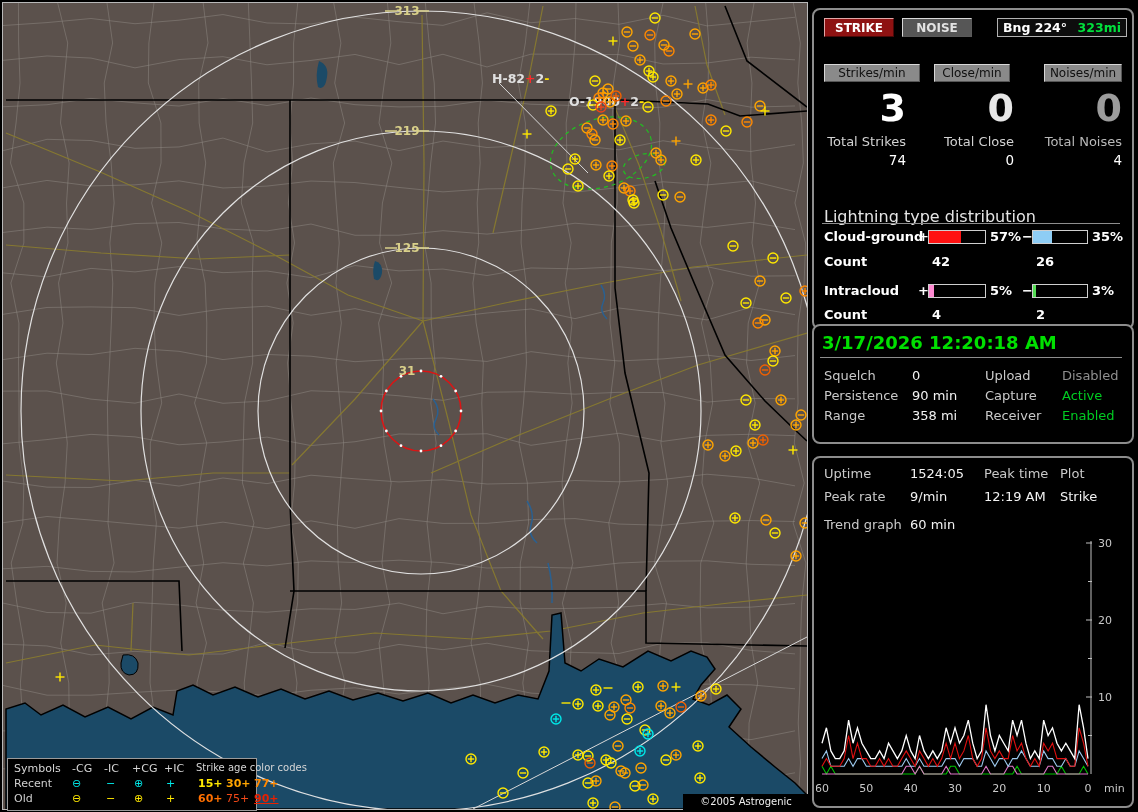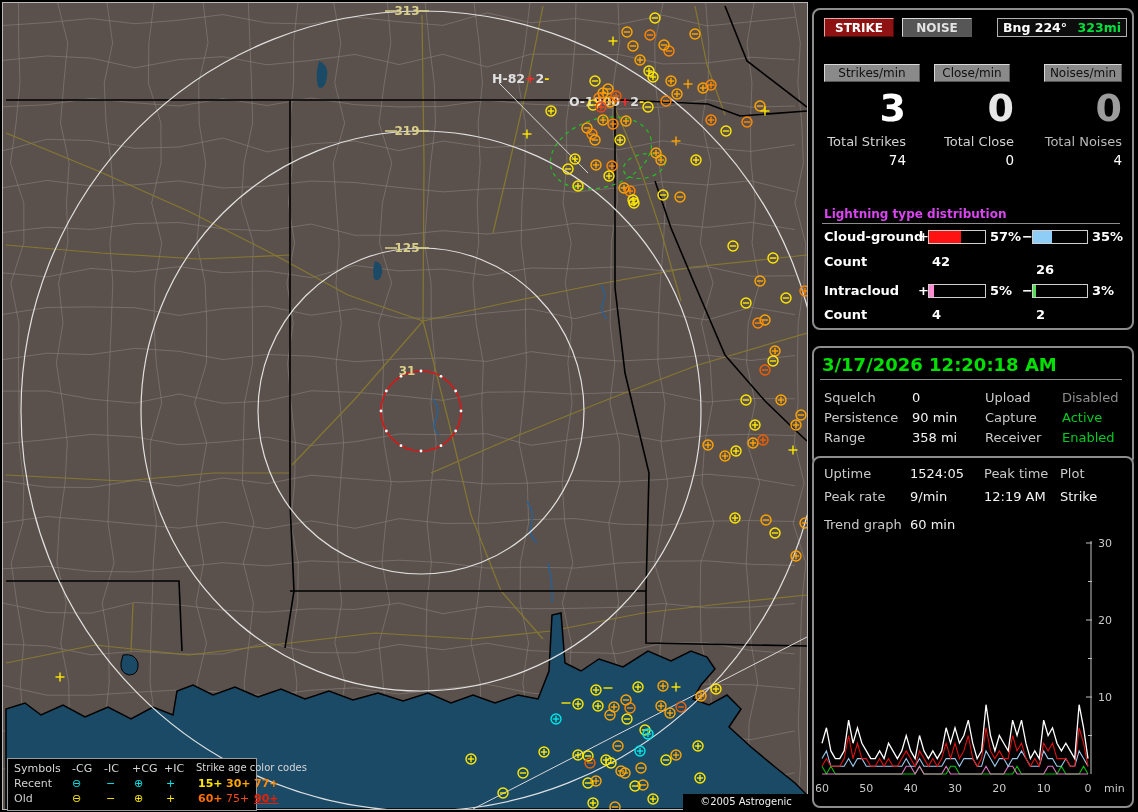--- a/index.html
+++ b/index.html
@@ -10,37 +10,37 @@
   #map-wrap{left:2px;top:2px;width:806px;height:808px;border:1px solid #b9b9b9;box-sizing:border-box;background:#5b514c;}
   #map-svg{position:absolute;left:0;top:0;}
   #map-legend{left:4px;top:755px;width:248px;height:51px;background:#000;border:1px solid #9a9a9a;font-size:11px;color:#cfcfcf;}
   .lg{position:absolute;white-space:nowrap;}
   .lg-head{color:#d6d6d6;}
   #copyright{left:680px;top:791px;width:126px;height:16px;background:#000;color:#efefef;font-size:10px;text-align:center;line-height:16px;}
   
   #sidebar{left:810px;top:0;width:328px;height:812px;background:#000;}
   .panel{position:absolute;left:2px;width:318px;background:#000;border:2px solid #8d8d8d;border-radius:8px;}
   #panel1{top:8px;height:318px;}
-  #panel2{top:346px;height:116px;}
+  #panel2{top:324px;height:116px;}
   #panel3{top:456px;height:348px;}
   .btn{position:absolute;height:19px;line-height:18px;text-align:center;font-size:12px;font-weight:bold;
     border:1px solid;border-color:#d8d8d8 #5a5a5a #5a5a5a #d8d8d8;box-sizing:border-box;cursor:pointer;}
   #btn-strike{left:10px;top:8px;width:70px;background:#8e1212;color:#fff;border-color:#e0a8a8 #4a0808 #4a0808 #e0a8a8;}
   #btn-noise{left:88px;top:8px;width:70px;background:#565656;color:#e2e2e2;}
   #bng-box{left:183px;top:8px;width:130px;height:19px;background:#0d0d0d;border:1px solid #b2b2b2;box-sizing:border-box;
     font-size:12.5px;font-weight:bold;line-height:17px;padding:0 5px;display:flex;justify-content:space-between;}
   #bng-box .bng-l{color:#fff;} #bng-box .bng-r{color:#00e03c;}
   .chip{position:absolute;top:54px;height:18px;line-height:17px;background:#8a8a8a;color:#101010;font-size:12px;
     text-align:center;border:1px solid;border-color:#d8d8d8 #565656 #565656 #d8d8d8;box-sizing:border-box;}
   .col{position:absolute;text-align:right;}
   .bigval{font-size:38px;font-weight:bold;line-height:40px;}
   .v-white{color:#fff;} .v-light{color:#e6e6e6;} .v-dim{color:#9c9c9c;}
   .tot-lab{font-size:13px;color:#d2d2d2;margin-top:6px;}
   .tot-val{font-size:13.5px;color:#fff;margin-top:3px;}
-  #dist-title{left:10px;top:197px;font-size:12px;color:#d946ef;font-weight:bold;}
+  #dist-title{left:10px;top:197px;font-size:16px;color:#e5e5e5;}
   #dist-hr{left:8px;top:213px;width:298px;height:1px;background:#8d8d8d;}
   .drow{position:absolute;font-size:13px;color:#fff;font-weight:bold;white-space:nowrap;}
   .sign{position:absolute;font-size:13px;color:#fff;font-weight:bold;}
   .bar{position:absolute;width:56px;height:12px;border:1px solid #cfcfcf;background:#000;}
   .bar>div{height:100%;width:0;}
   .pct{position:absolute;font-size:13px;font-weight:bold;color:#fff;}
   #dt-text{left:8px;top:6px;font-size:18px;font-weight:bold;color:#00e000;white-space:nowrap;}
   #dt-hr{left:6px;top:31px;width:302px;height:1px;background:#8d8d8d;}
   .srow{position:absolute;font-size:13px;white-space:nowrap;}
   .slab{color:#c9c9c9;} .sval{color:#f2f2f2;}
@@ -829,21 +829,21 @@
         </div>
       <span class="pct" style="left:176px;top:219px;">57%</span>
       <span class="sign" style="left:208px;top:219px;">−</span>
       <div class="bar" style="left:218px;top:220px;width:54px;">
           <div style="width: 35%; background: rgb(142, 205, 245);"></div>
         </div>
       <span class="pct" style="left:278px;top:219px;">35%</span>
 
       <div class="drow" style="left:10px;top:244px;">Count</div>
       <span class="drow" style="left:118px;top:244px;">42</span>
-      <span class="drow" style="left:222px;top:252px;text-align:right;">26</span>
+      <span class="drow" style="left:222px;top:244px;text-align:right;">26</span>
 
       <div class="drow" style="left:10px;top:273px;">Intracloud</div>
       <span class="sign" style="left:104px;top:273px;">+</span>
       <div class="bar" style="left:114px;top:274px;">
           <div style="width: 9%; background: rgb(255, 138, 210);"></div>
         </div>
       <span class="pct" style="left:176px;top:273px;">5%</span>
       <span class="sign" style="left:208px;top:273px;">−</span>
       <div class="bar" style="left:218px;top:274px;width:54px;">
           <div style="width: 6%; background: rgb(85, 221, 85);"></div>

